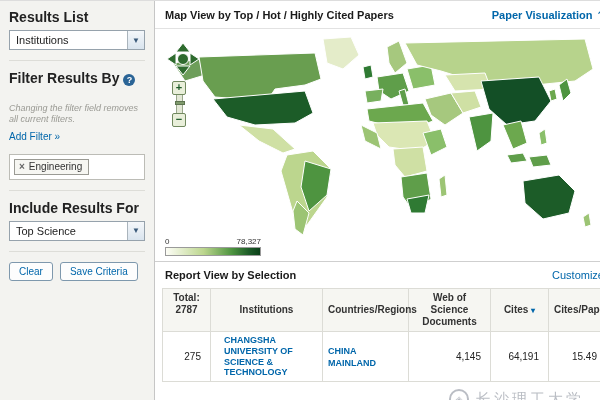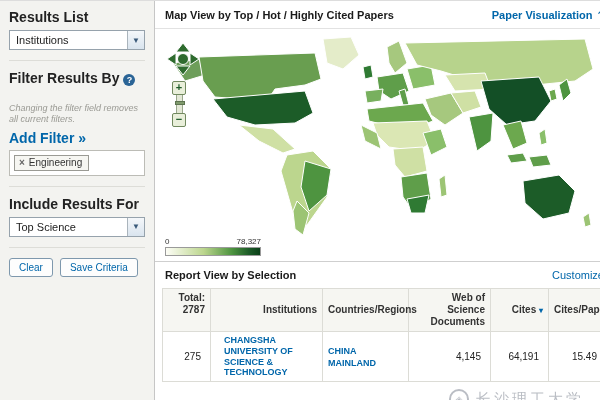--- a/index.html
+++ b/index.html
@@ -30,21 +30,21 @@
     background:linear-gradient(#f4f7fa,#d9e4ee);
     display:flex; align-items:center; justify-content:center;
     font-size:8px; color:#3a5a7a;
   }
   .help-icon {
     display:inline-block; width:12px; height:12px; border-radius:50%;
     background:#2a6496; color:#fff; font-size:9px; line-height:12px;
     text-align:center; font-weight:bold; margin-left:4px; vertical-align:middle;
   }
   .filter-note { color:#9a9a94; font-style:italic; font-size:9px; line-height:1.25; margin:17px 0 4px; }
-  .add-filter { color:#0066aa; font-weight:bold; font-size:14px; text-decoration:none; display:inline-block; margin-bottom:4px; cursor:pointer; }
+  .add-filter { color:#0066aa; font-weight:normal; font-size:10px; text-decoration:none; display:inline-block; margin-bottom:12px; cursor:pointer; }
   .tag-box { background:#fff; border:1px solid #bcbcb6; padding:4px; }
   .tag {
     display:inline-flex; align-items:center; gap:4px;
     border:1px solid #9a9a94; background:#f6f6f2; padding:1px 6px 2px 4px; font-size:10px;
   }
   .tag-x { color:#666; font-weight:bold; cursor:pointer; font-size:10px; }
   .btn-row { display:flex; gap:7px; margin-top:10px; }
   .btn {
     background:#fdfdfd; border:1px solid #7e98ad; border-radius:3px;
     color:#0066aa; font-size:10px; padding:3px 9px; cursor:pointer;
@@ -82,21 +82,21 @@
   }
 
   
   .report { border-top:1px solid #cfcfcf; flex:1; display:flex; flex-direction:column; }
   .report-header { height:26px; min-height:26px; display:flex; align-items:center; justify-content:space-between; padding:0 10px; }
   .report-title { font-weight:bold; font-size:11px; color:#1a1a1a; }
   .customize-link { color:#0066aa; font-size:11px; cursor:pointer; }
 
   table.report-table { border-collapse:collapse; width:calc(100% - 14px); margin:0 7px; font-size:10px; table-layout:fixed; }
   .report-table th, .report-table td { border:1px solid #dcdcd6; padding:3px 5px; vertical-align:middle; }
-  .report-table thead th { background:#f6f6f2; font-weight:bold; text-align:right; color:#333; line-height:1.2; }
+  .report-table thead th { background:#f6f6f2; font-weight:bold; text-align:center; color:#333; line-height:1.2; }
   th.total-cell { text-align:left; vertical-align:top; }
   .total-value { font-weight:bold; }
   .cites-th { color:#0066aa; cursor:pointer; }
   .sort-arrow { font-size:8px; color:#0066aa; }
   td.num { text-align:right; padding-right:9px; color:#222; }
   td.inst-cell { text-align:left; }
   .inst-link { color:#0066aa; font-weight:bold; font-size:9px; line-height:1.2; cursor:pointer; display:inline-block;margin-left:8px; }
   .country-link { color:#0066aa; font-weight:bold; font-size:9px; line-height:1.2; cursor:pointer; }
 
   

